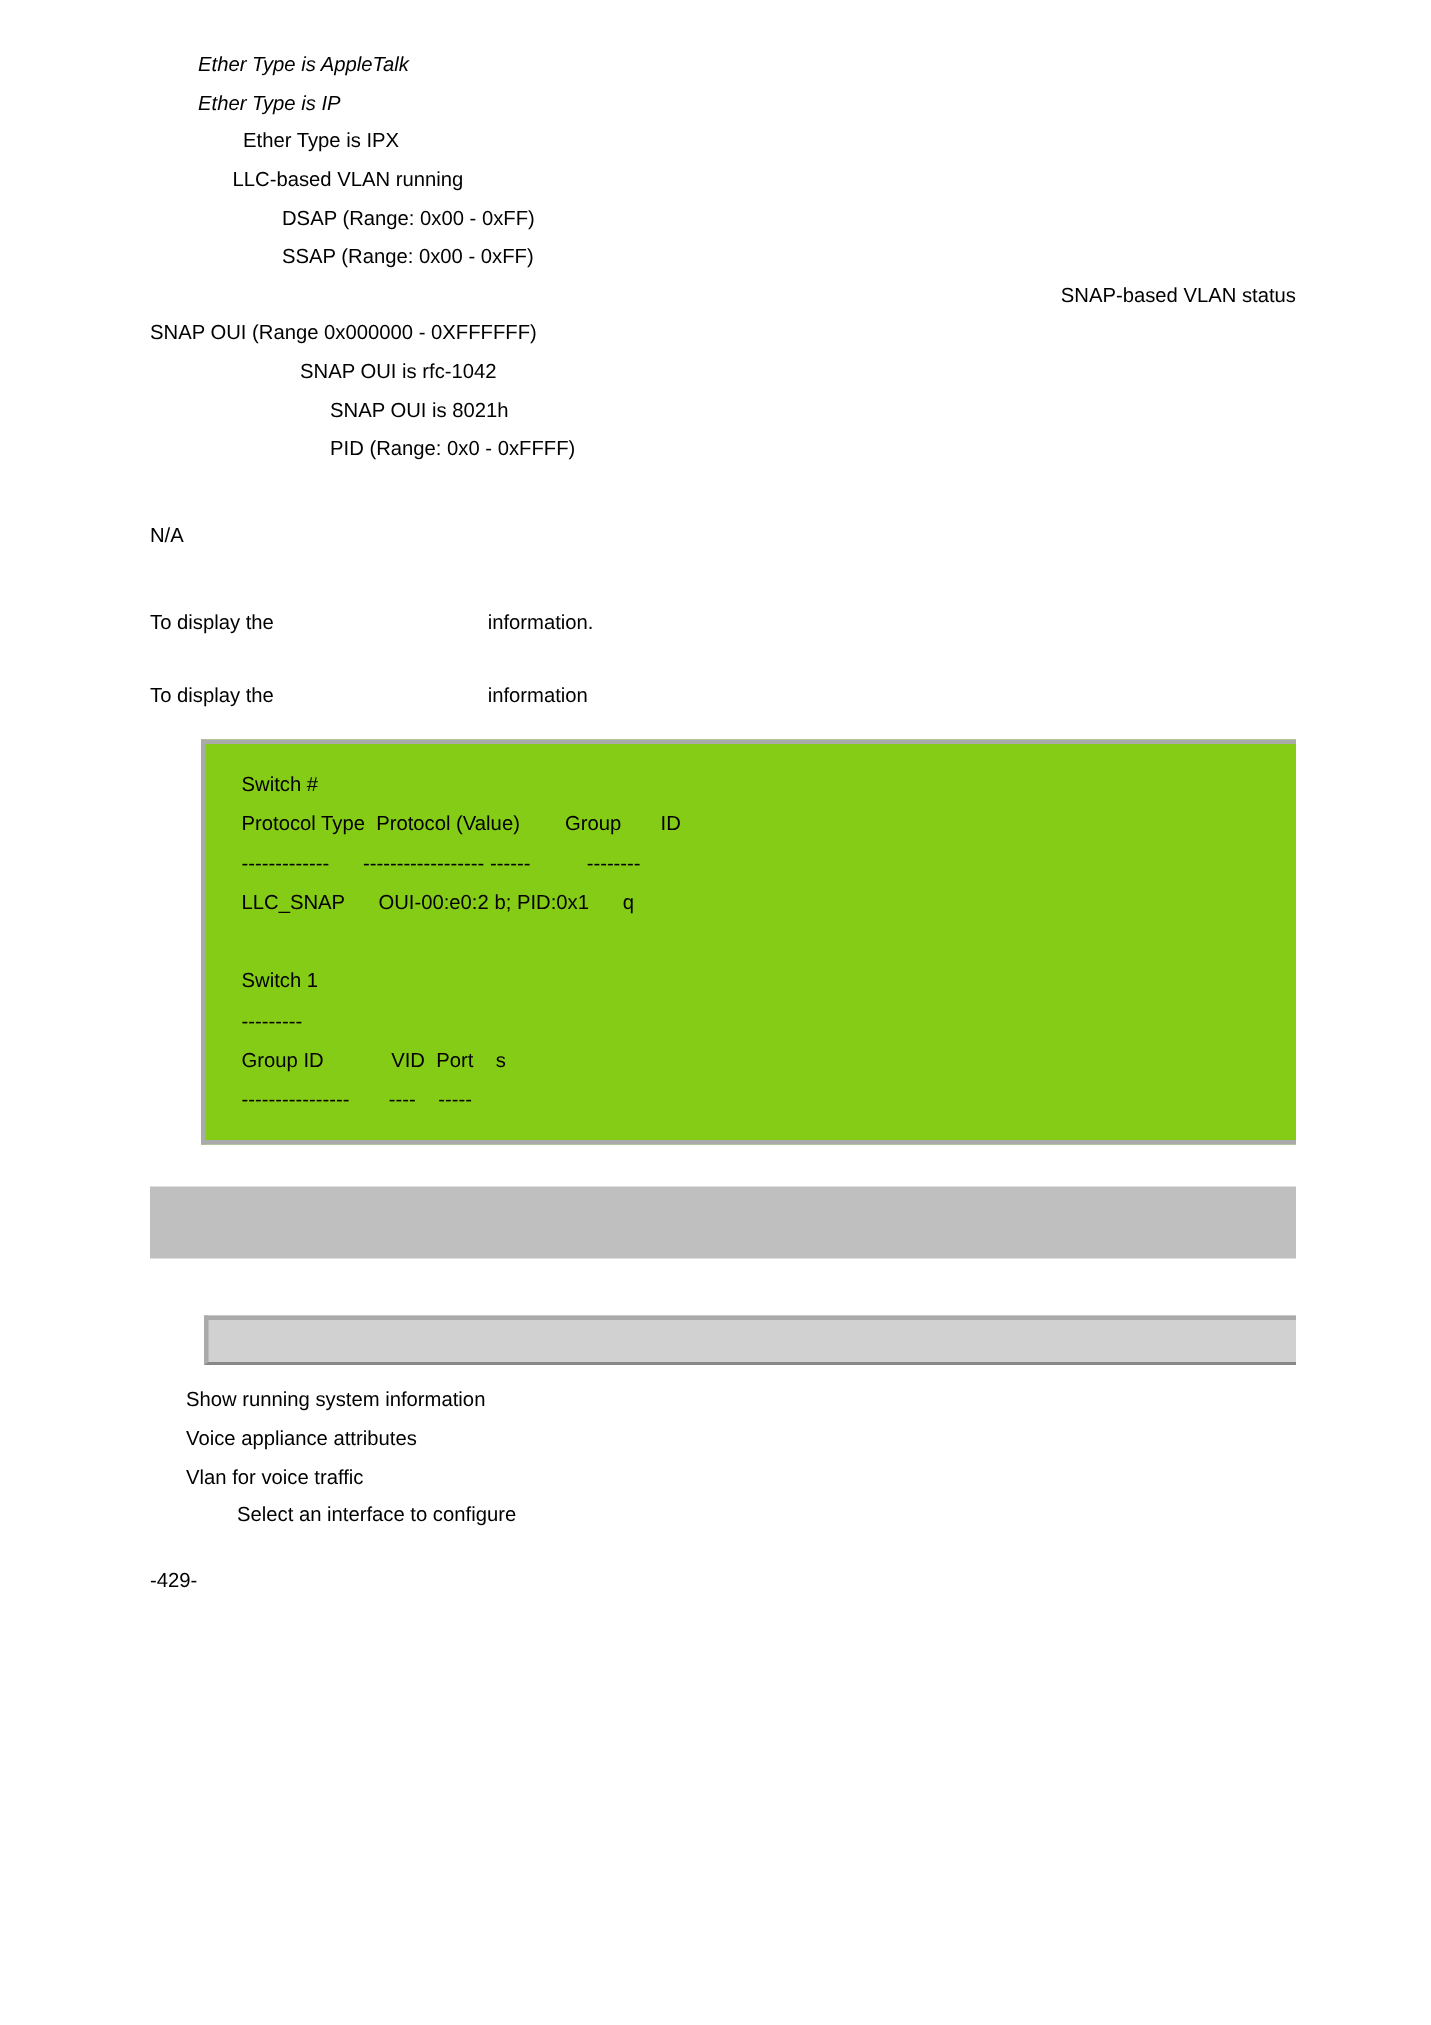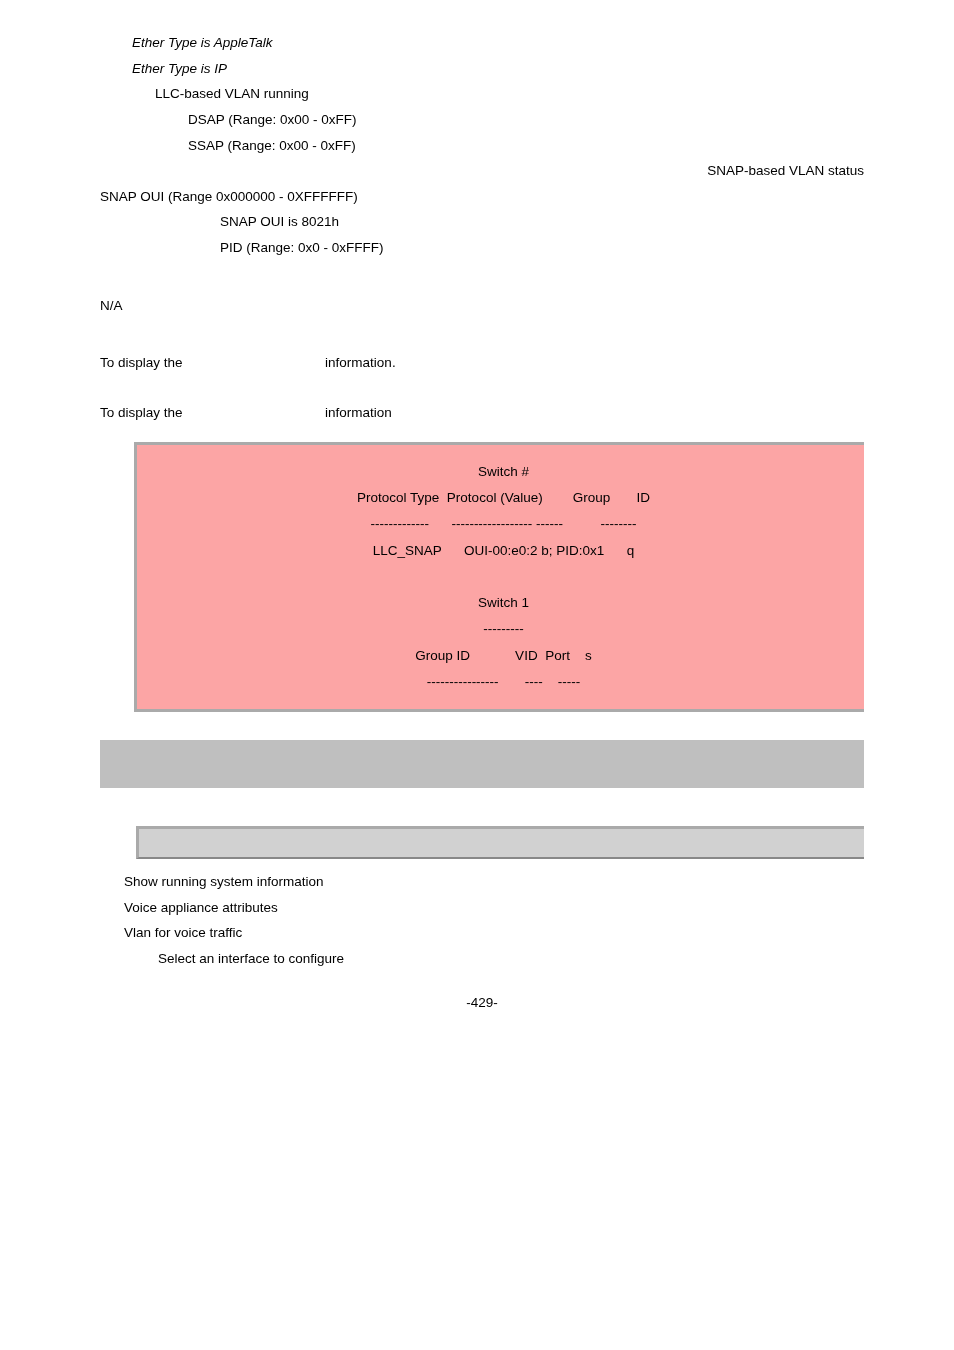--- a/index.html
+++ b/index.html
@@ -23,58 +23,59 @@
   .indent-6 { margin-left: 120px; }
   .indent-7 { }
   .indent-cmd1 { margin-left: 24px; }
   .indent-cmd2 { margin-left: 58px; }
   .spacer { height: 32px; }
   .spacer-sm { height: 12px; }
   .output-box {
     margin: 16px 0 24px 34px;
     border: 3px solid #aaa;
     border-right: none;
-    background: #fca5a5;
+    background: #84cc16;
     padding: 14px 18px 14px 24px;
     line-height: 1.95;
     font-size: 13.5px;
-    text-align: center;
   }
   .output-box .row { white-space: pre; }
   .banner-dark {
     margin-top: 28px;
     height: 48px;
     background: #bfbfbf;
   }
   .banner-light {
     margin: 38px 0 10px 36px;
     height: 28px;
     border-left: 3px solid #aaa;
     border-top: 3px solid #aaa;
     border-bottom: 2px solid #888;
     background: #d1d1d1;
   }
   .pnum {
-    text-align: center;
+    text-align: left;
     margin-top: 18px;
     font-size: 13.5px;
   }
 </style>
 </head>
 <body>
 
 <div class="page">
 
   <div class="indent-1">Ether Type is AppleTalk</div>
   <div class="indent-1">Ether Type is IP</div>
+  <div class="indent-2">Ether Type is IPX</div>
   <div class="indent-2" style="margin-left:55px">LLC-based VLAN running</div>
   <div class="indent-3">DSAP (Range: 0x00 - 0xFF)</div>
   <div class="indent-3">SSAP (Range: 0x00 - 0xFF)</div>
   <div class="indent-4">SNAP-based VLAN status</div>
   <div class="indent-7">SNAP OUI (Range 0x000000 - 0XFFFFFF)</div>
+  <div class="indent-5">SNAP OUI is rfc-1042</div>
   <div class="indent-6">SNAP OUI is 8021h</div>
   <div class="indent-3" style="margin-left:120px">PID (Range: 0x0 - 0xFFFF)</div>
 
   <div class="spacer"></div>
 
   <div>N/A</div>
 
   <div class="spacer"></div>
 
   <div>

